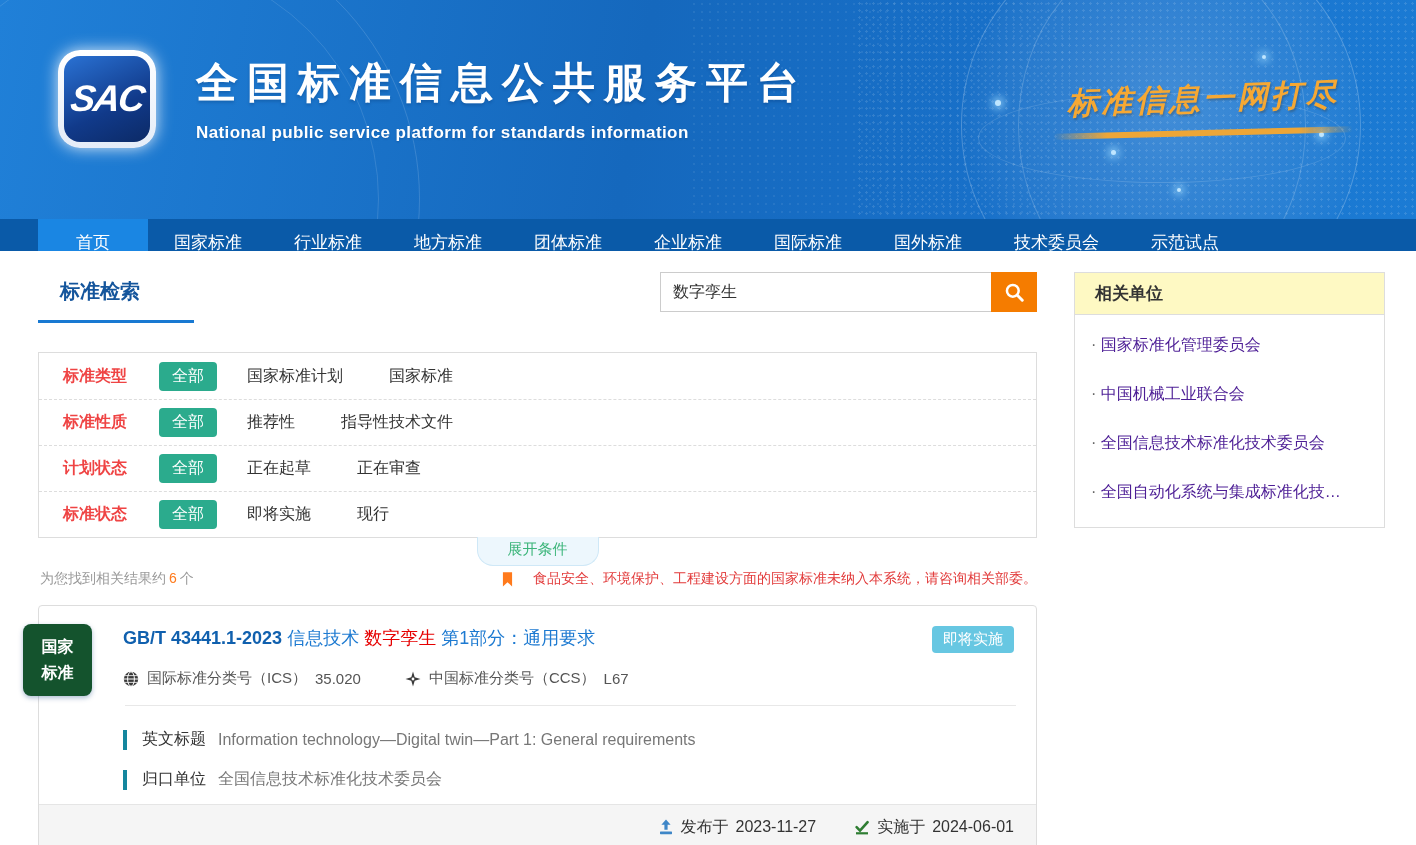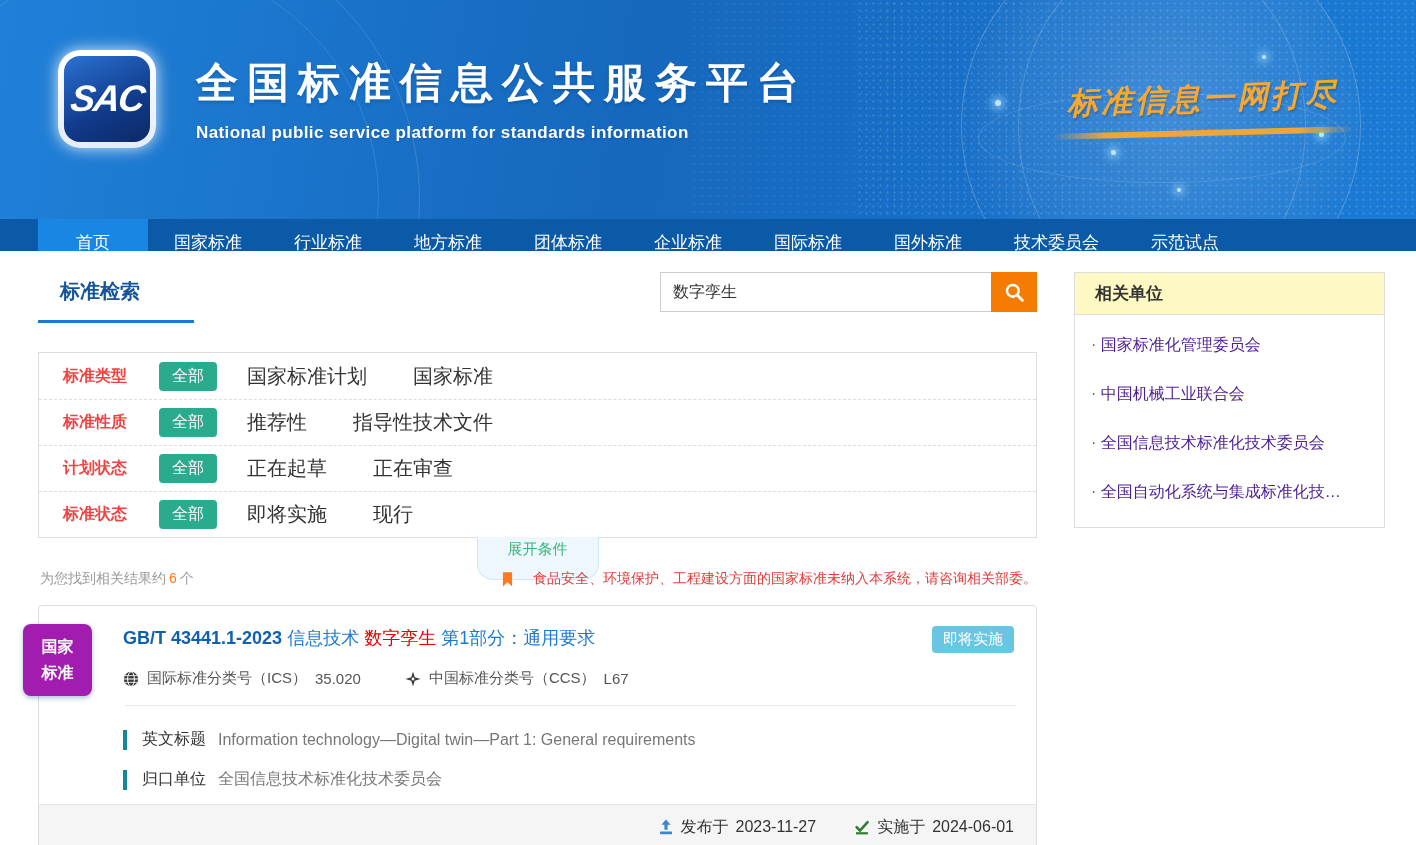--- a/index.html
+++ b/index.html
@@ -79,38 +79,38 @@
   .search-button { width:46px; height:40px; background:#f57c00; border:none; cursor:pointer;
     display:flex; align-items:center; justify-content:center; }
 
   
   .filter-panel { margin-top:18px; border:1px solid #ddd; background:#fff; }
   .filter-row { height:46px; display:flex; align-items:center; padding:0 24px; }
   .filter-row + .filter-row { border-top:1px dashed #ddd; }
   .filter-label { font-size:16px; font-weight:bold; color:#ef4444; width:96px; }
   .filter-all-badge { background:#2bab8d; color:#fff; font-size:16px; border-radius:4px;
     padding:4px 13px; margin-right:30px; cursor:pointer; }
-  .filter-option { font-size:20px; color:#333; margin-right:46px; cursor:pointer; }
+  .filter-option { font-size:16px; color:#333; margin-right:46px; cursor:pointer; }
 
   
   .expand-wrap { text-align:center; margin-top:-1px; height:27px; }
   .expand-button { display:inline-block; background:#edf7fd; border:1px solid #cfe8f7; border-top:none;
-    border-radius:0 0 16px 16px; color:#3cb57a; font-size:15px; padding:3px 30px 20px; cursor:pointer; }
+    border-radius:0 0 16px 16px; color:#3cb57a; font-size:15px; padding:3px 30px 6px; cursor:pointer; }
 
   
   .results-row { display:flex; justify-content:space-between; align-items:center; margin-top:6px; }
   .results-count { color:#9a9a9a; font-size:14px; padding-left:2px; }
   .results-count .count-num { color:#ff7a1c; margin:0 3px; }
   .notice { display:flex; align-items:center; gap:20px; }
   .notice-text { color:#e23a3a; font-size:14px; }
 
   
   .result-card { margin-top:17px; border:1px solid #ddd; border-radius:4px; position:relative;
     background:#fff; }
-  .type-badge { position:absolute; left:-16px; top:18px; width:69px; background:#a21caf;
+  .type-badge { position:absolute; left:-16px; top:18px; width:69px; background:#14532d;
     border-radius:8px; color:#fff; font-size:16px; font-weight:bold; text-align:center;
     padding:10px 0; line-height:26px; box-shadow:0 2px 5px rgba(20,70,130,.35); }
   .card-body { padding:20px 20px 0 84px; }
   .card-title-row { display:flex; justify-content:space-between; align-items:flex-start; }
   .card-title { font-size:18px; cursor:pointer; }
   .standard-code { color:#1060ae; font-weight:bold; }
   .title-seg { color:#1d7ad1; }
   .keyword-highlight { color:#e60000; }
   .status-badge { background:#67c7e2; color:#fff; font-size:15px; border-radius:4px;
     padding:4px 11px; white-space:nowrap; margin-right:2px; }

